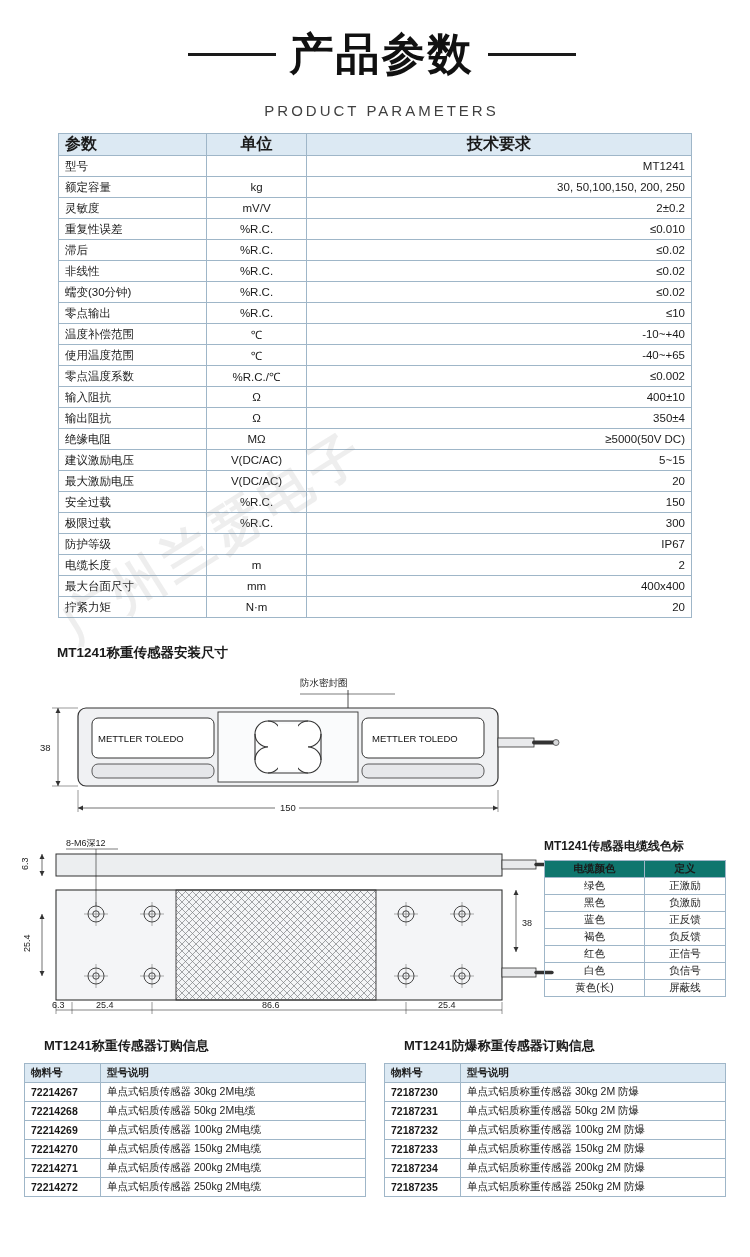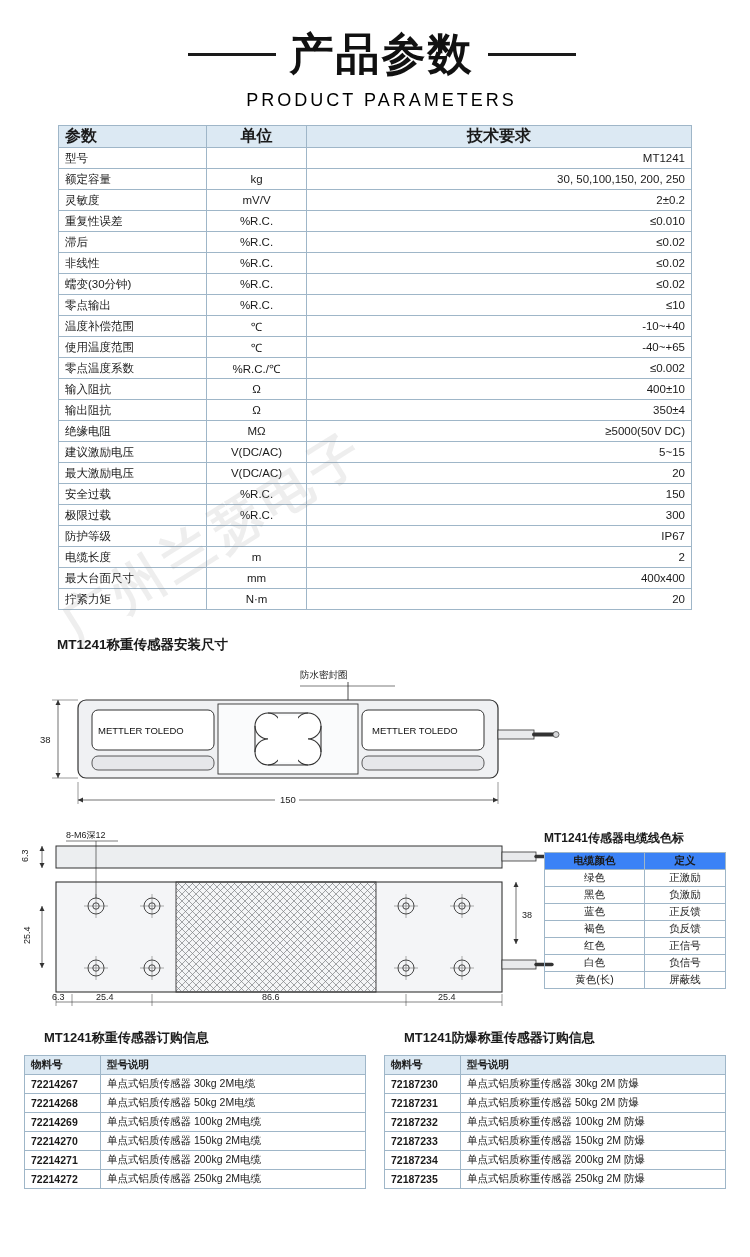--- a/index.html
+++ b/index.html
@@ -32,24 +32,24 @@
     width: 88px;
   }
   .title-main {
     font-size: 44px;
     font-weight: bold;
     letter-spacing: 2px;
     line-height: 1.1;
     color: #111;
   }
   .title-sub {
-    margin-top: 12px;
-    font-size: 18px;
+    margin-top: 24px;
+    font-size: 15px;
     letter-spacing: 3px;
-    color: #000000;
+    color: #404040;
   }
 
   
   .watermark {
     position: absolute;
     left: 120px;
     top: 430px;
     width: 520px;
     height: 420px;
     transform: rotate(-32deg);
@@ -119,21 +119,21 @@
     font-size: 10.5px;
   }
   table.cable th, table.cable td {
     border: 1px solid #9fb6c8;
     height: 17px;
     padding: 0 6px;
     text-align: center;
     font-weight: normal;
   }
   table.cable thead th {
-    background: #3b82f6;
+    background: #0f766e;
     font-weight: bold;
   }
 
   
   .orders {
     display: flex;
     gap: 18px;
     padding: 0 24px;
     margin-top: 20px;
   }

